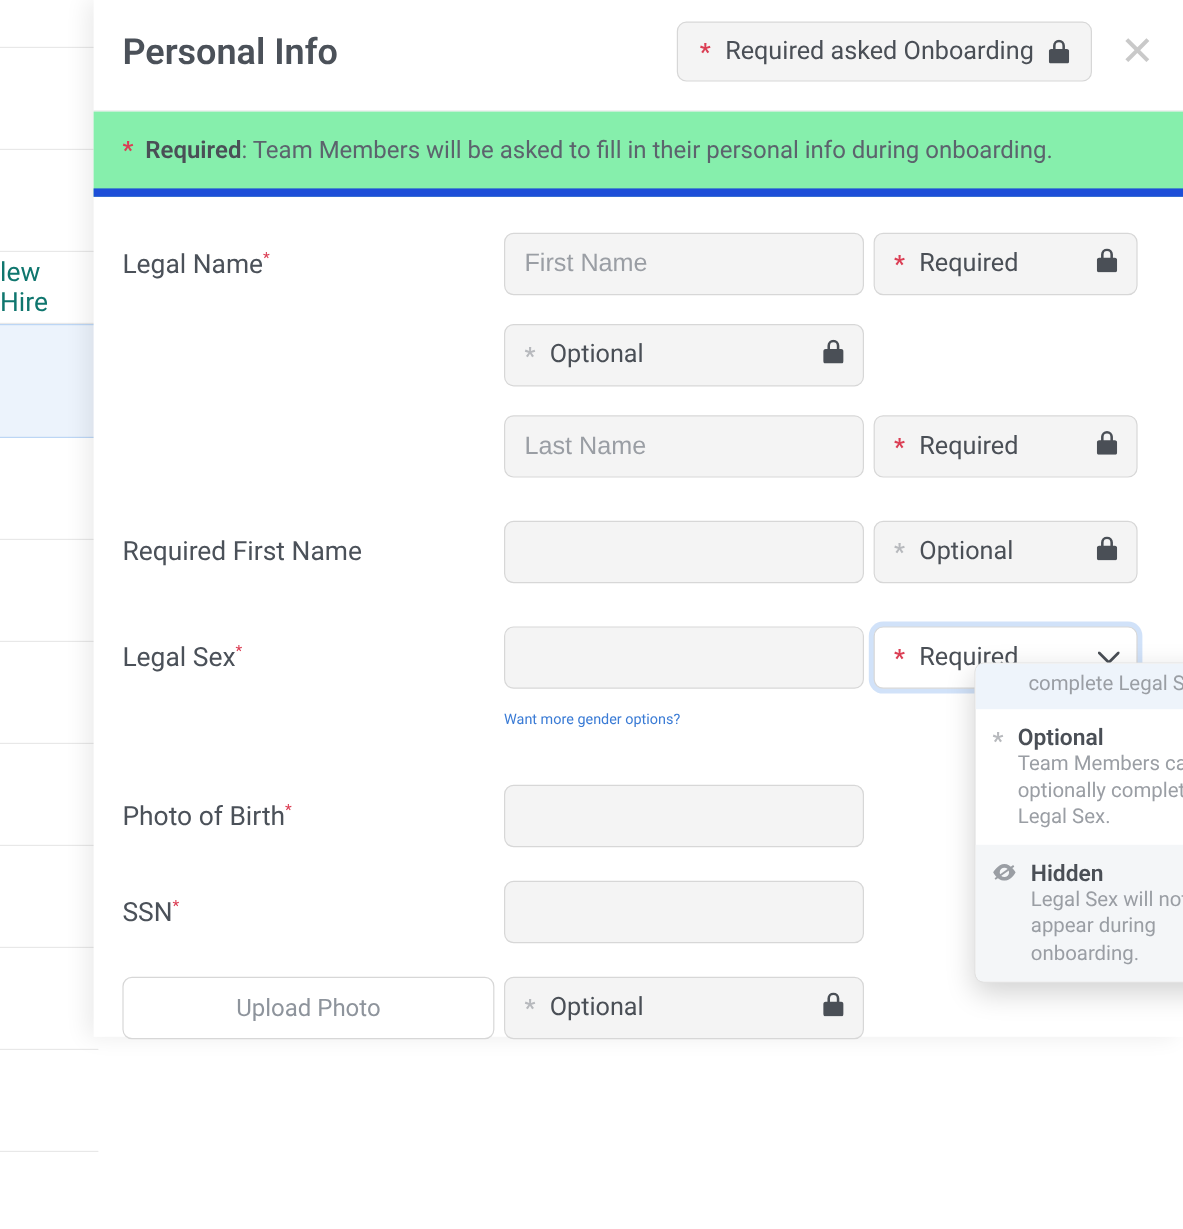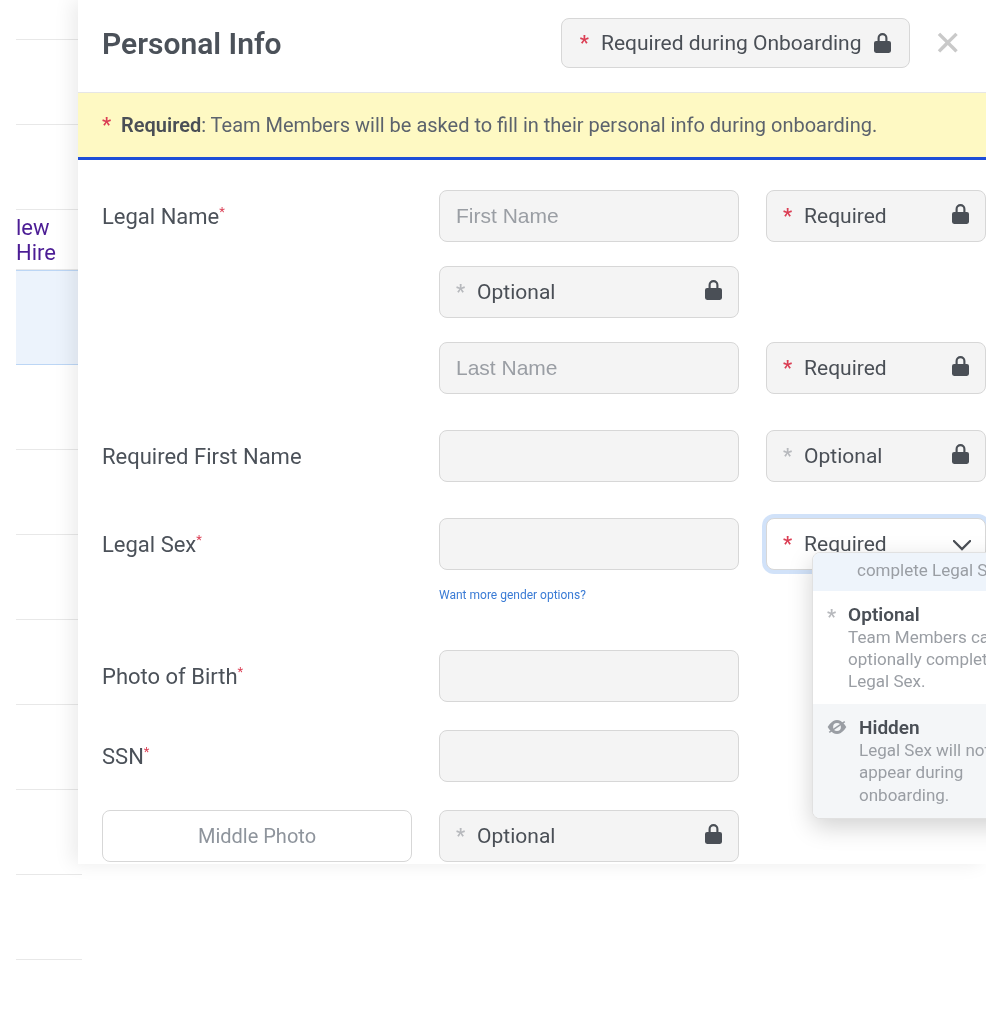--- a/index.html
+++ b/index.html
@@ -22,22 +22,21 @@
   background: #fff;
 }
 .bg-row {
   height: 85px;
   border-bottom: 1px solid #e8e8e8;
   display: flex;
   align-items: center;
   justify-content: flex-end;
   padding-right: 6px;
   font-size: 22px;
-  color: #4c1d95;
-  margin-left: 16px;
+  color: #0f766e;
 }
 .bg-row.top-spacer { height: 40px; border-bottom: 1px solid #e8e8e8; }
 .bg-row.selected { background: #ecf3fc; border-top: 1px solid #bcd6f5; border-bottom: 1px solid #bcd6f5; }
 
 .modal-shadow {
   position: absolute;
   left: 78px;
   top: 0;
   width: 908px;
   height: 864px;
@@ -71,38 +70,38 @@
   color: #4a4f56;
 }
 .close-x {
   font-size: 34px;
   color: #c9c9c9;
   font-weight: 300;
   line-height: 1;
 }
 
 .info-band {
-  background: #fef9c3;
-  border-bottom: 3px solid #1d4ed8;
+  background: #86efac;
+  border-bottom: 7px solid #1d4ed8;
   padding: 20px 24px;
   font-size: 20px;
   color: #5c636d;
 }
 .info-band .bold { font-weight: 600; color: #4a4f56; }
 
 .ast-red { color: #db3e54; font-size: 20px; font-weight: 700; }
 .ast-gray { color: #b7b9bd; font-size: 20px; font-weight: 700; }
 .ast-small-red { color: #db3e54; font-size: 13px; vertical-align: super; }
 
 .form-area { padding: 20px 24px 40px 24px; }
 
 .row {
   display: grid;
   grid-template-columns: 310px 300px 220px;
-  gap: 27px;
+  gap: 8px;
   align-items: start;
   margin-top: 24px;
 }
 .row.first { margin-top: 10px; }
 
 .label-col {
   font-size: 22px;
   font-weight: 400;
   color: #4b5159;
   padding-top: 14px;
@@ -214,21 +213,21 @@
   <div class="bg-row"></div>
 </div>
 
 <div class="modal-shadow">
 
   <div class="modal-header">
     <div class="modal-title">Personal Info</div>
     <div class="header-right">
       <div class="header-chip">
         <span class="ast-red">*</span>
-        <span>Required during Onboarding</span>
+        <span>Required asked Onboarding</span>
         <svg class="lock-icon" viewBox="0 0 24 28">
             <path fill="#4a4f56" d="M12 0a7 7 0 0 0-7 7v4H3a3 3 0 0 0-3 3v11a3 3 0 0 0 3 3h18a3 3 0 0 0 3-3V14a3 3 0 0 0-3-3h-2V7a7 7 0 0 0-7-7zm0 3a4 4 0 0 1 4 4v4H8V7a4 4 0 0 1 4-4z"></path>
           </svg>
       </div>
       <div class="close-x">✕</div>
     </div>
   </div>
 
   <div class="info-band">
     <span class="ast-red">*</span>&nbsp;&nbsp;<span class="bold">Required</span><span>: Team Members will be asked to fill in their personal info during onboarding.</span>
@@ -308,21 +307,21 @@
     </div>
 
     <div class="row" style="margin-top:28px">
       <div class="label-col"><span>SSN</span><span class="ast-small-red">*</span></div>
       <input class="input-box" style="">
       <div></div>
     </div>
 
     <div class="row" style="margin-top:28px">
       <div class="upload-btn">
-          <span>Middle Photo</span>
+          <span>Upload Photo</span>
         </div>
       <div class="status-chip">
         <span class="ast-gray">*</span>
         <span>Optional</span>
         <span class="lock-right"><svg class="lock-icon" viewBox="0 0 24 28">
               <path fill="#4a4f56" d="M12 0a7 7 0 0 0-7 7v4H3a3 3 0 0 0-3 3v11a3 3 0 0 0 3 3h18a3 3 0 0 0 3-3V14a3 3 0 0 0-3-3h-2V7a7 7 0 0 0-7-7zm0 3a4 4 0 0 1 4 4v4H8V7a4 4 0 0 1 4-4z"></path>
             </svg></span>
       </div>
     </div>
 

